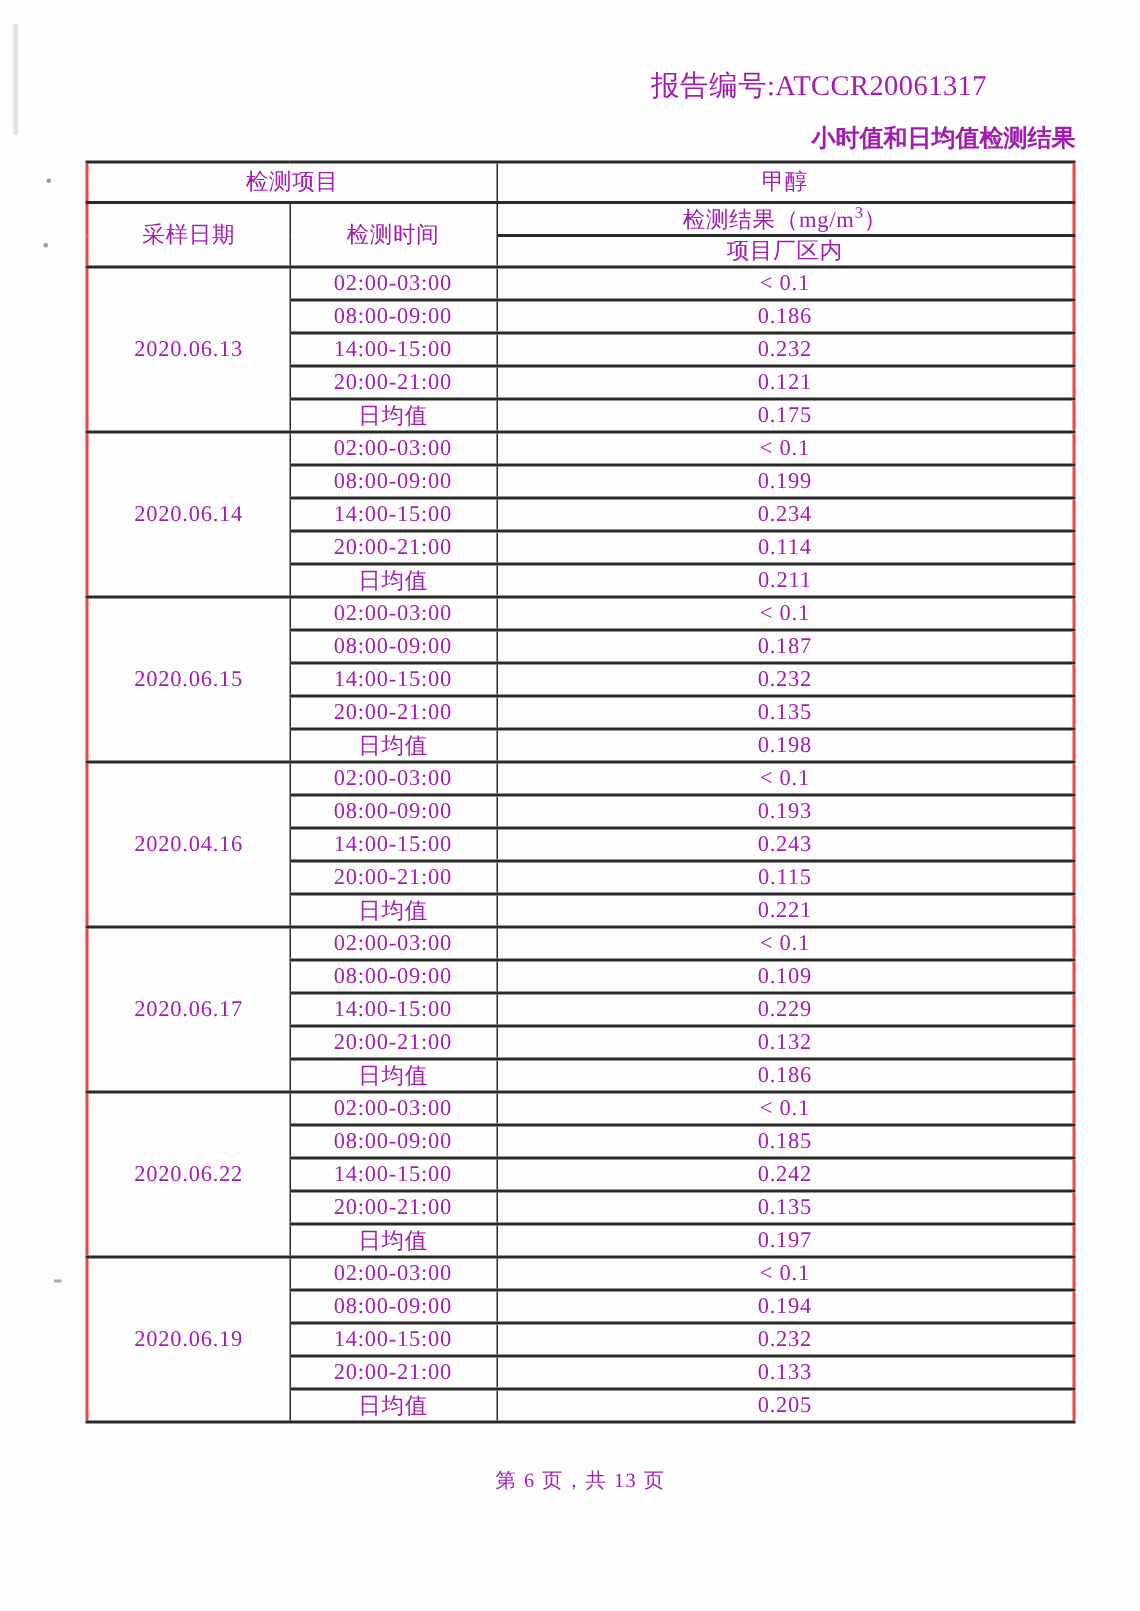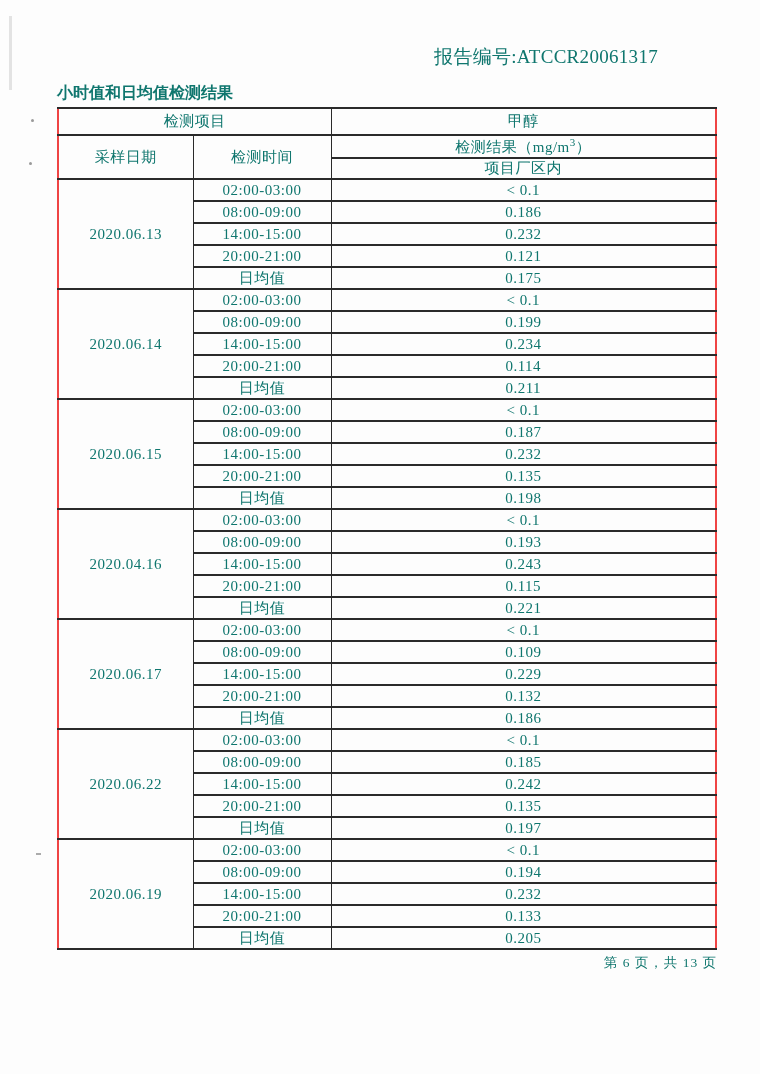--- a/index.html
+++ b/index.html
@@ -7,39 +7,39 @@
   body {
     font-family: "Liberation Serif", "DejaVu Serif", serif;
     background: #e9e9e9;
   }
   .page {
     position: relative;
     width: 760px;
     height: 1074px;
     margin: 0 auto;
     background: #fdfdfd;
-    color: #0f766e;
+    color: #a21caf;
     overflow: hidden;
   }
   .report-no {
     position: absolute;
     top: 44px;
     right: 102px;
     font-size: 19px;
     letter-spacing: 0.3px;
     white-space: nowrap;
   }
   .content {
     position: absolute;
     left: 57px;
     top: 83px;
     width: 660px;
   }
   .doc-title {
-    text-align: left;
+    text-align: right;
     font-weight: bold;
     font-size: 16px;
     line-height: 20px;
     margin: 0 0 4px 0;
   }
   table.results {
     width: 660px;
     table-layout: fixed;
     border-collapse: collapse;
     border: 2px solid #ef4444;
@@ -60,23 +60,23 @@
     overflow: hidden;
   }
   tr.hdr1 th { height: 27px; }
   tr.hdr2 th, tr.hdr3 th { height: 20px; }
   tr.data-row td { height: 22px; }
   td.date-cell { letter-spacing: 0.8px; }
   sup { font-size: 11px; }
   .footer {
     position: absolute;
     left: 57px;
-    top: 954px;
+    top: 978px;
     width: 660px;
-    text-align: right;
+    text-align: center;
     font-size: 13.5px;
     letter-spacing: 1px;
   }
   
   .speck {
     position: absolute;
     background: #9a9a9a;
     border-radius: 50%;
   }
   .speck.s1 { left: 31px; top: 119px; width: 3px; height: 3px; }

